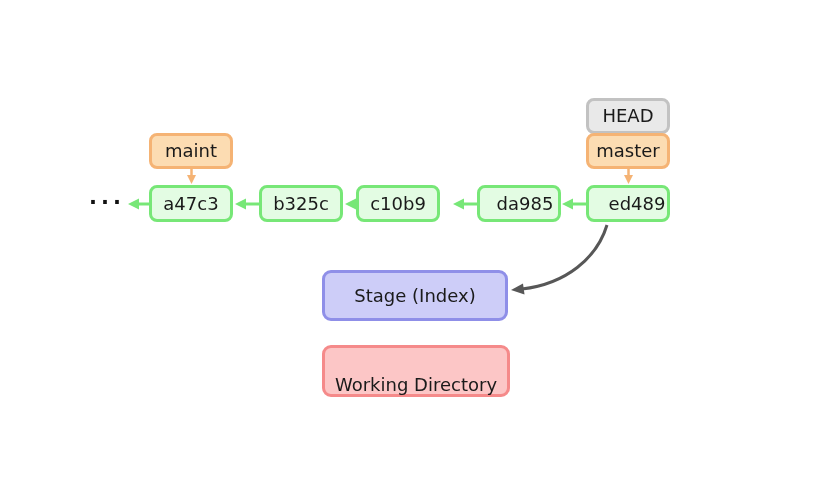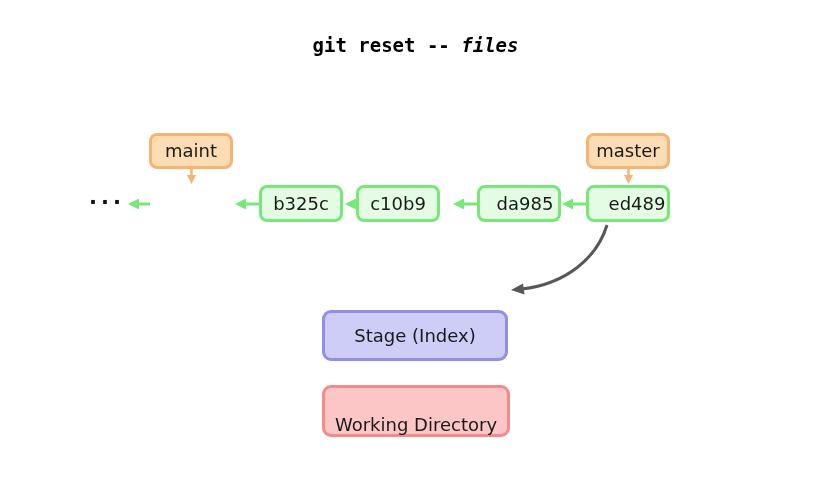--- a/index.html
+++ b/index.html
@@ -55,21 +55,20 @@
     background:var(--branch-fill);
   }
   .head{
     height:36px;width:84px;
     border:3px solid var(--head-border);
     background:var(--head-fill);
   }
   .area{
     border-radius:9px;
     font-size:18px;
-    margin-top:40px;
   }
   .stage{
     left:322px;top:270px;width:186px;height:51px;
     border:3px solid var(--stage-border);
     background:var(--stage-fill);
   }
   .working{
     left:322px;top:345px;width:188px;height:52px;
     border:3px solid var(--working-border);
     background:var(--working-fill);
@@ -92,23 +91,20 @@
   .orange-line{stroke:var(--branch-border);stroke-width:2.5;fill:none;}
   .orange-head{fill:var(--branch-border);stroke:none;}
   .dark-line{stroke:var(--arrow-dark);stroke-width:3;fill:none;}
   .dark-head{fill:var(--arrow-dark);stroke:none;}
 </style>
 </head>
 <body>
 
 <div id="canvas">
 
-  <div class="title">
-    <span>git reset -- </span><span class="arg">files</span>
-  </div>
 
   <div class="ellipsis">···</div>
 
   <svg class="arrows" viewBox="0 0 831 485">
 
     <g>
       <line class="green-line" x1="150" y1="204" x2="138" y2="204"></line>
       <polygon class="green-head" points="128,204 139,198.5 139,209.5"></polygon>
     </g>
     <g>
@@ -136,27 +132,33 @@
       <line class="orange-line" x1="628.5" y1="169" x2="628.5" y2="176"></line>
       <polygon class="orange-head" points="628.5,184 624,175 633,175"></polygon>
     </g>
 
     <g>
       <path class="dark-line" d="M 607 225 C 597 258, 566 284, 522 289"></path>
       <polygon class="dark-head" points="511,290 523,283.4 524.5,294.4"></polygon>
     </g>
   </svg>
 
+  <div class="node head" style="left:586px;top:98px;">
+    <span>HEAD</span>
+  </div>
   <div class="node branch" style="left:586px;top:133px;">
     <span>master</span>
   </div>
   <div class="node branch" style="left:149px;top:133px;">
     <span>maint</span>
   </div>
 
+  <div class="node commit" style="left:149px;">
+    <span>a47c3</span>
+  </div>
   <div class="node commit" style="left:259px;">
     <span>b325c</span>
   </div>
   <div class="node commit" style="left:356px;">
     <span>c10b9</span>
   </div>
   <div class="node commit" style="left:477px;padding-left:12px;">
     <span>da985</span>
   </div>
   <div class="node commit" style="left:586px;padding-left:18px;">

